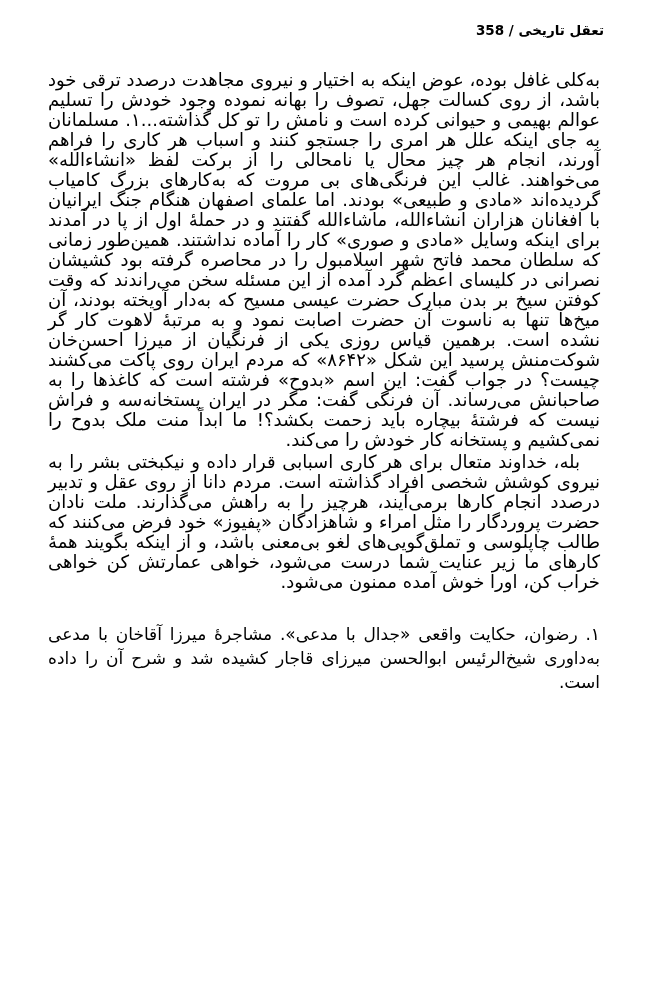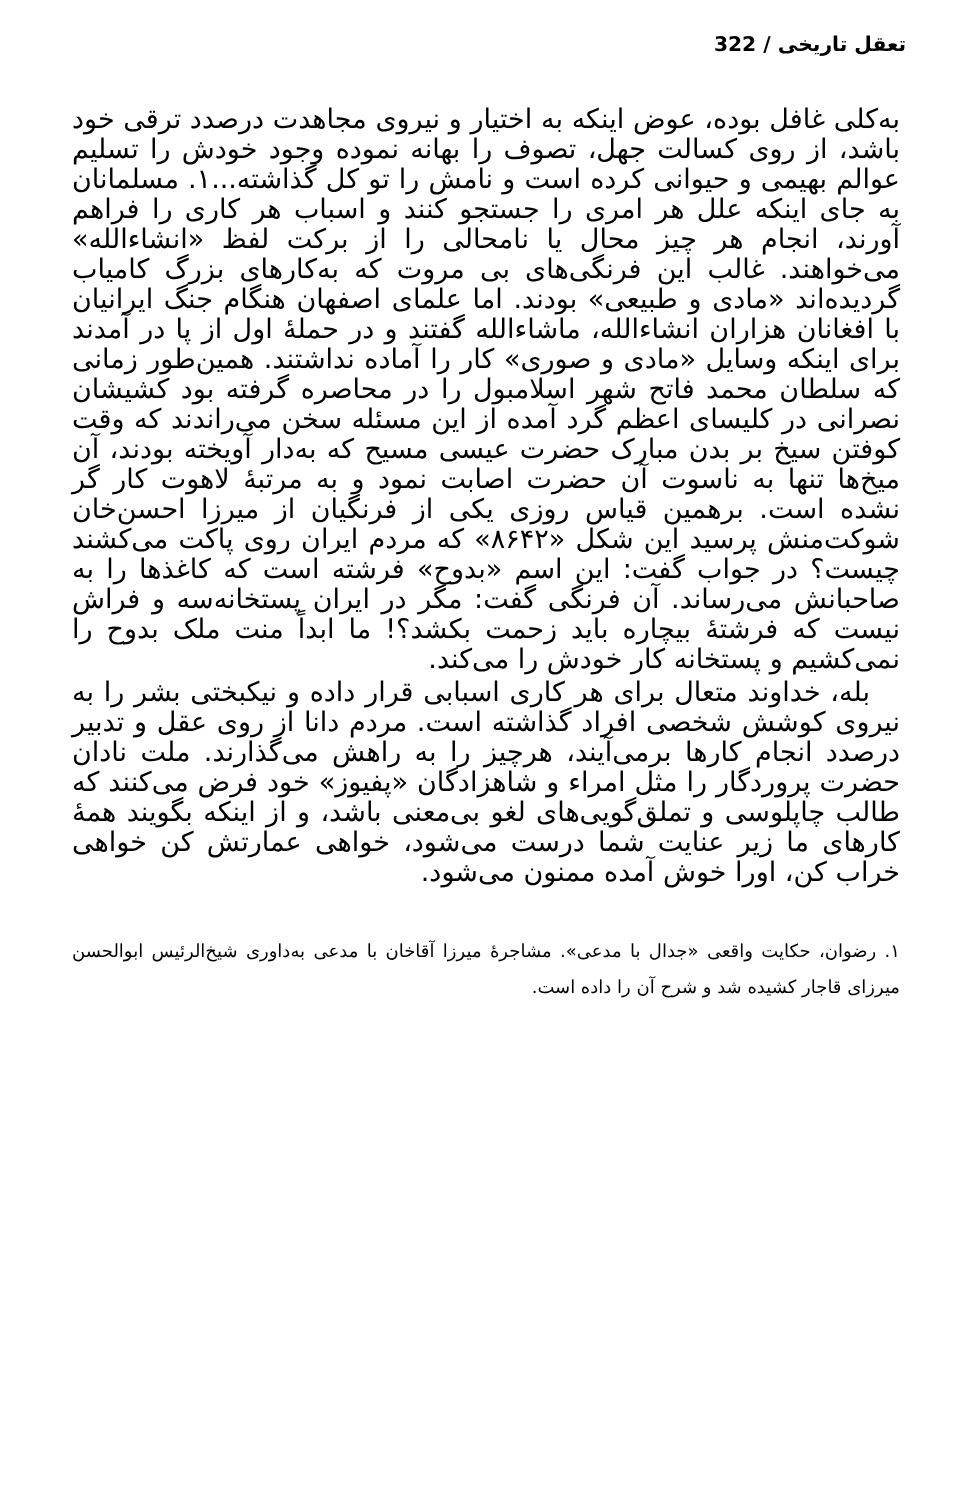--- a/index.html
+++ b/index.html
@@ -74,33 +74,33 @@
     margin: 30px 48px 0 48px;
     direction: rtl;
   }
   .footnote-rule {
     width: 0;
     height: 0;
     border-top: 0px solid #000;
     margin-bottom: 4px;
   }
   .footnote {
-    font-size: 12px;
+    font-size: 17px;
     line-height: 24px;
     text-align: justify;
     direction: rtl;
   }
 </style>
 </head>
 <body>
 
 <div class="page">
 
   <div class="header">
-    <div class="header-left">تعقل تاریخی / 322</div>
+    <div class="header-left">تعقل تاریخی / 358</div>
   </div>
 
   <div class="content">
     <p class="para first">به‌کلی غافل بوده، عوض اینکه به اختیار و نیروی مجاهدت درصدد ترقی خود باشد، از روی کسالت جهل، تصوف را بهانه نموده وجود خودش را تسلیم عوالم بهیمی و حیوانی کرده است و نامش را تو کل گذاشته...۱. مسلمانان به جای اینکه علل هر امری را جستجو کنند و اسباب هر کاری را فراهم آورند، انجام هر چیز محال یا نامحالی را از برکت لفظ «انشاءالله» می‌خواهند. غالب این فرنگی‌های بی مروت که به‌کارهای بزرگ کامیاب گردیده‌اند «مادی و طبیعی» بودند. اما علمای اصفهان هنگام جنگ ایرانیان با افغانان هزاران انشاءالله، ماشاءالله گفتند و در حملهٔ اول از پا در آمدند برای اینکه وسایل «مادی و صوری» کار را آماده نداشتند. همین‌طور زمانی که سلطان محمد فاتح شهر اسلامبول را در محاصره گرفته بود کشیشان نصرانی در کلیسای اعظم گرد آمده از این مسئله سخن می‌راندند که وقت کوفتن سیخ بر بدن مبارک حضرت عیسی مسیح که به‌دار آویخته بودند، آن میخ‌ها تنها به ناسوت آن حضرت اصابت نمود و به مرتبهٔ لاهوت کار گر نشده است. برهمین قیاس روزی یکی از فرنگیان از میرزا احسن‌خان شوکت‌منش پرسید این شکل «۸۶۴۲» که مردم ایران روی پاکت می‌کشند چیست؟ در جواب گفت: این اسم «بدوح» فرشته است که کاغذها را به صاحبانش می‌رساند. آن فرنگی گفت: مگر در ایران پستخانه‌سه و فراش نیست که فرشتهٔ بیچاره باید زحمت بکشد؟! ما ابداً منت ملک بدوح را نمی‌کشیم و پستخانه کار خودش را می‌کند.</p>
     <p class="para">بله، خداوند متعال برای هر کاری اسبابی قرار داده و نیکبختی بشر را به نیروی کوشش شخصی افراد گذاشته است. مردم دانا از روی عقل و تدبیر درصدد انجام کارها برمی‌آیند، هرچیز را به راهش می‌گذارند. ملت نادان حضرت پروردگار را مثل امراء و شاهزادگان «پفیوز» خود فرض می‌کنند که طالب چاپلوسی و تملق‌گویی‌های لغو بی‌معنی باشد، و از اینکه بگویند همهٔ کارهای ما زیر عنایت شما درست می‌شود، خواهی عمارتش کن خواهی خراب کن، اورا خوش آمده ممنون می‌شود.</p>
   </div>
 
   <div class="footnote-wrap">
     <div class="footnote-rule"></div>
     <div class="footnote">۱. رضوان، حکایت واقعی «جدال با مدعی». مشاجرهٔ میرزا آقاخان با مدعی به‌داوری شیخ‌الرئیس ابوالحسن میرزای قاجار کشیده شد و شرح آن را داده است.</div>

